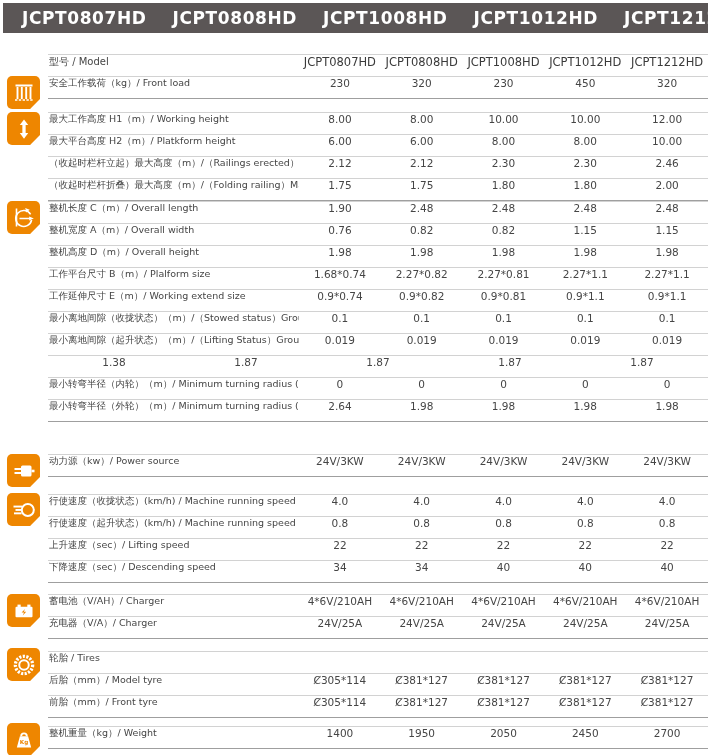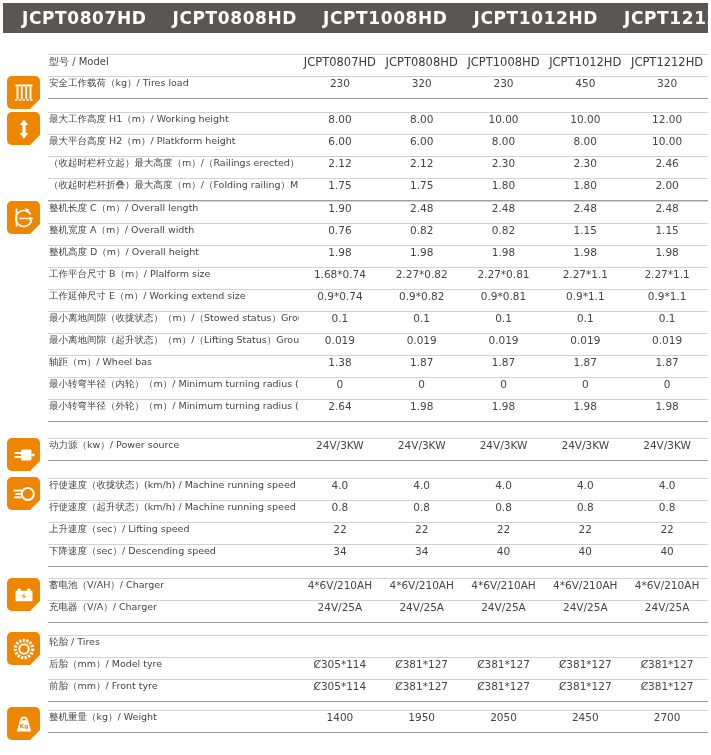--- a/index.html
+++ b/index.html
@@ -71,21 +71,21 @@
       </div>
       <div class="srow header-row">
         <div class="lbl">型号 / Model</div>
         <div class="val">JCPT0807HD</div>
         <div class="val">JCPT0808HD</div>
         <div class="val">JCPT1008HD</div>
         <div class="val">JCPT1012HD</div>
         <div class="val">JCPT1212HD</div>
       </div>
       <div class="srow">
-        <div class="lbl">安全工作载荷（kg）/ Tires load</div>
+        <div class="lbl">安全工作载荷（kg）/ Front load</div>
         <div class="val">230</div>
         <div class="val">320</div>
         <div class="val">230</div>
         <div class="val">450</div>
         <div class="val">320</div>
       </div>
     </div>
     <div class="section" style="margin-top: 13px;">
       <div class="icon-box" style="top: 0px;">
         <svg viewBox="0 0 24 24" width="22" height="22">
@@ -193,21 +193,20 @@
       </div>
       <div class="srow">
         <div class="lbl">最小离地间隙（起升状态）（m）/（Lifting Status）Ground clearance</div>
         <div class="val">0.019</div>
         <div class="val">0.019</div>
         <div class="val">0.019</div>
         <div class="val">0.019</div>
         <div class="val">0.019</div>
       </div>
       <div class="srow">
-        <div class="lbl">轴距（m）/ Wheel bas</div>
         <div class="val">1.38</div>
         <div class="val">1.87</div>
         <div class="val">1.87</div>
         <div class="val">1.87</div>
         <div class="val">1.87</div>
       </div>
       <div class="srow">
         <div class="lbl">最小转弯半径（内轮）（m）/ Minimum turning radius (inner wheel)</div>
         <div class="val">0</div>
         <div class="val">0</div>
@@ -217,21 +216,21 @@
       </div>
       <div class="srow">
         <div class="lbl">最小转弯半径（外轮）（m）/ Minimum turning radius (outer wheel)</div>
         <div class="val">2.64</div>
         <div class="val">1.98</div>
         <div class="val">1.98</div>
         <div class="val">1.98</div>
         <div class="val">1.98</div>
       </div>
     </div>
-    <div class="section" style="margin-top: 16px;">
+    <div class="section" style="margin-top: 32px;">
       <div class="icon-box" style="top: 0px;">
         <svg viewBox="0 0 24 24" width="24" height="24">
           <g fill="#fff">
             <rect x="9" y="6.5" width="10.5" height="11" rx="1.5"></rect>
             <rect x="2.5" y="9" width="6.5" height="2"></rect>
             <rect x="2.5" y="13" width="6.5" height="2"></rect>
             <rect x="19.5" y="10.7" width="3" height="2.6"></rect>
           </g>
         </svg>
       </div>

